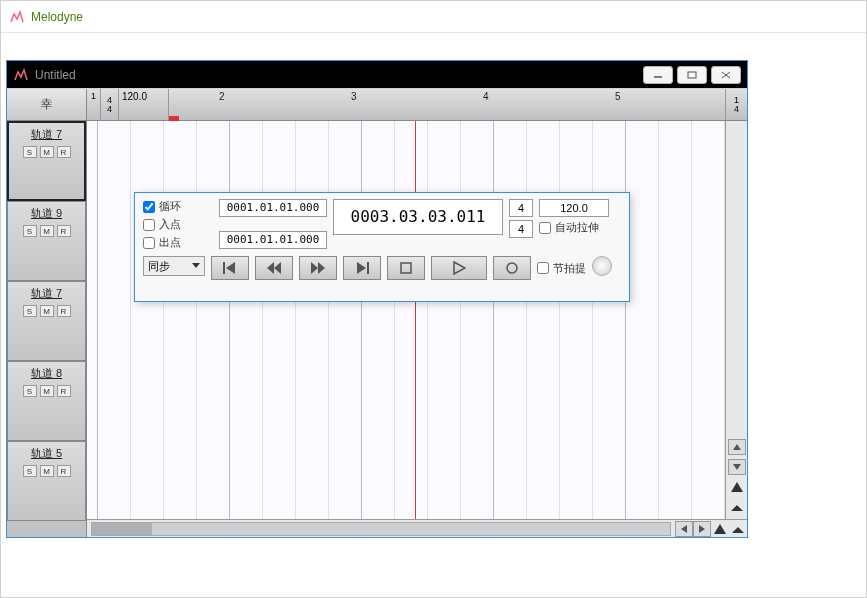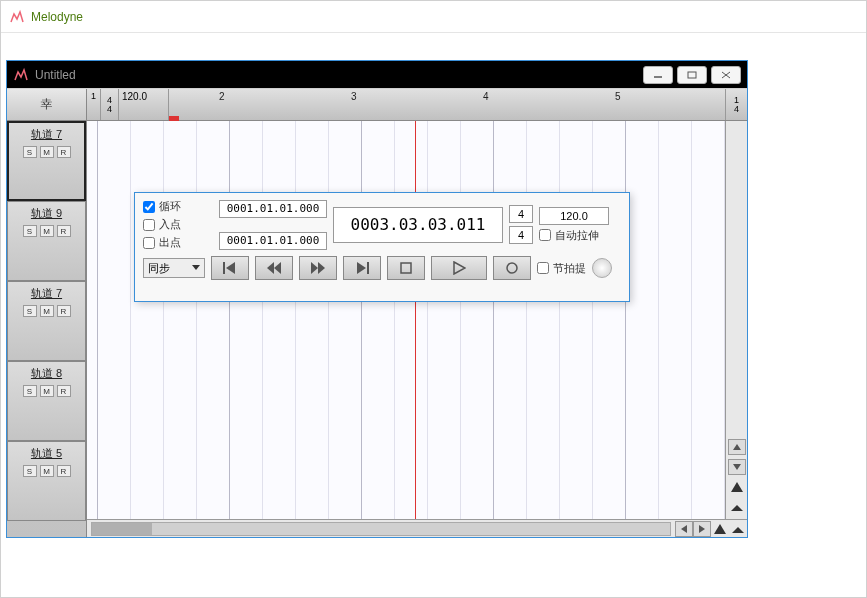--- a/index.html
+++ b/index.html
@@ -52,21 +52,21 @@
 .nav-btn { width: 18px; height: 16px; border: 1px solid #999; background: #ddd; font-size: 9px; display: flex; align-items: center; justify-content: center; }
 .zoom-icon { width: 18px; height: 16px; display: flex; align-items: center; justify-content: center; }
 
 .vside { position: absolute; right: 0; top: 32px; bottom: 18px; width: 22px; background: #e8e8e8; border-left: 1px solid #999; display: flex; flex-direction: column; align-items: center; justify-content: flex-end; gap: 4px; padding-bottom: 4px; }
 
 
 .transport { position: absolute; left: 134px; top: 192px; width: 496px; height: 110px; background: #f8f8f8; border: 1px solid #3a8fd8; box-shadow: 2px 2px 8px rgba(0,0,0,.2); }
 .transport-title { height: 26px; display: flex; align-items: center; padding: 0 8px; font-size: 12px; color: #333; border-bottom: 1px solid #d0d0d0; }
 .transport-title .close { margin-left: auto; width: 20px; height: 20px; background: #d44; color: #fff; display: flex; align-items: center; justify-content: center; font-size: 12px; }
 .transport-body { padding: 6px 8px; display: flex; flex-direction: column; gap: 6px; }
-.t-row { display: flex; align-items: center; gap: 6px; }
+.t-row { display: flex; gap: 6px; }
 .t-col-checks { display: flex; flex-direction: column; gap: 3px; width: 70px; }
 .chk { display: flex; align-items: center; gap: 4px; font-size: 11px; color: #333; }
 .chk input { width: 12px; height: 12px; }
 .pos-field { width: 108px; height: 18px; border: 1px solid #999; background: #fff; font-family: monospace; font-size: 11px; text-align: center; line-height: 16px; }
 .big-pos { width: 170px; height: 36px; border: 1px solid #999; background: #fff; font-family: monospace; font-size: 16px; text-align: center; line-height: 34px; }
 .small-box { width: 24px; height: 18px; border: 1px solid #999; background: #fff; font-size: 11px; text-align: center; line-height: 16px; }
 .tempo-box { width: 70px; height: 18px; border: 1px solid #999; background: #fff; font-size: 11px; text-align: center; line-height: 16px; }
 .sync-sel { width: 62px; height: 20px; border: 1px solid #999; background: #eee; font-size: 11px; display: flex; align-items: center; justify-content: space-between; padding: 0 4px; }
 .tbtn { width: 38px; height: 24px; border: 1px solid #888; background: linear-gradient(#e8e8e8,#c8c8c8); display: flex; align-items: center; justify-content: center; }
 .tbtn.play { width: 56px; }

